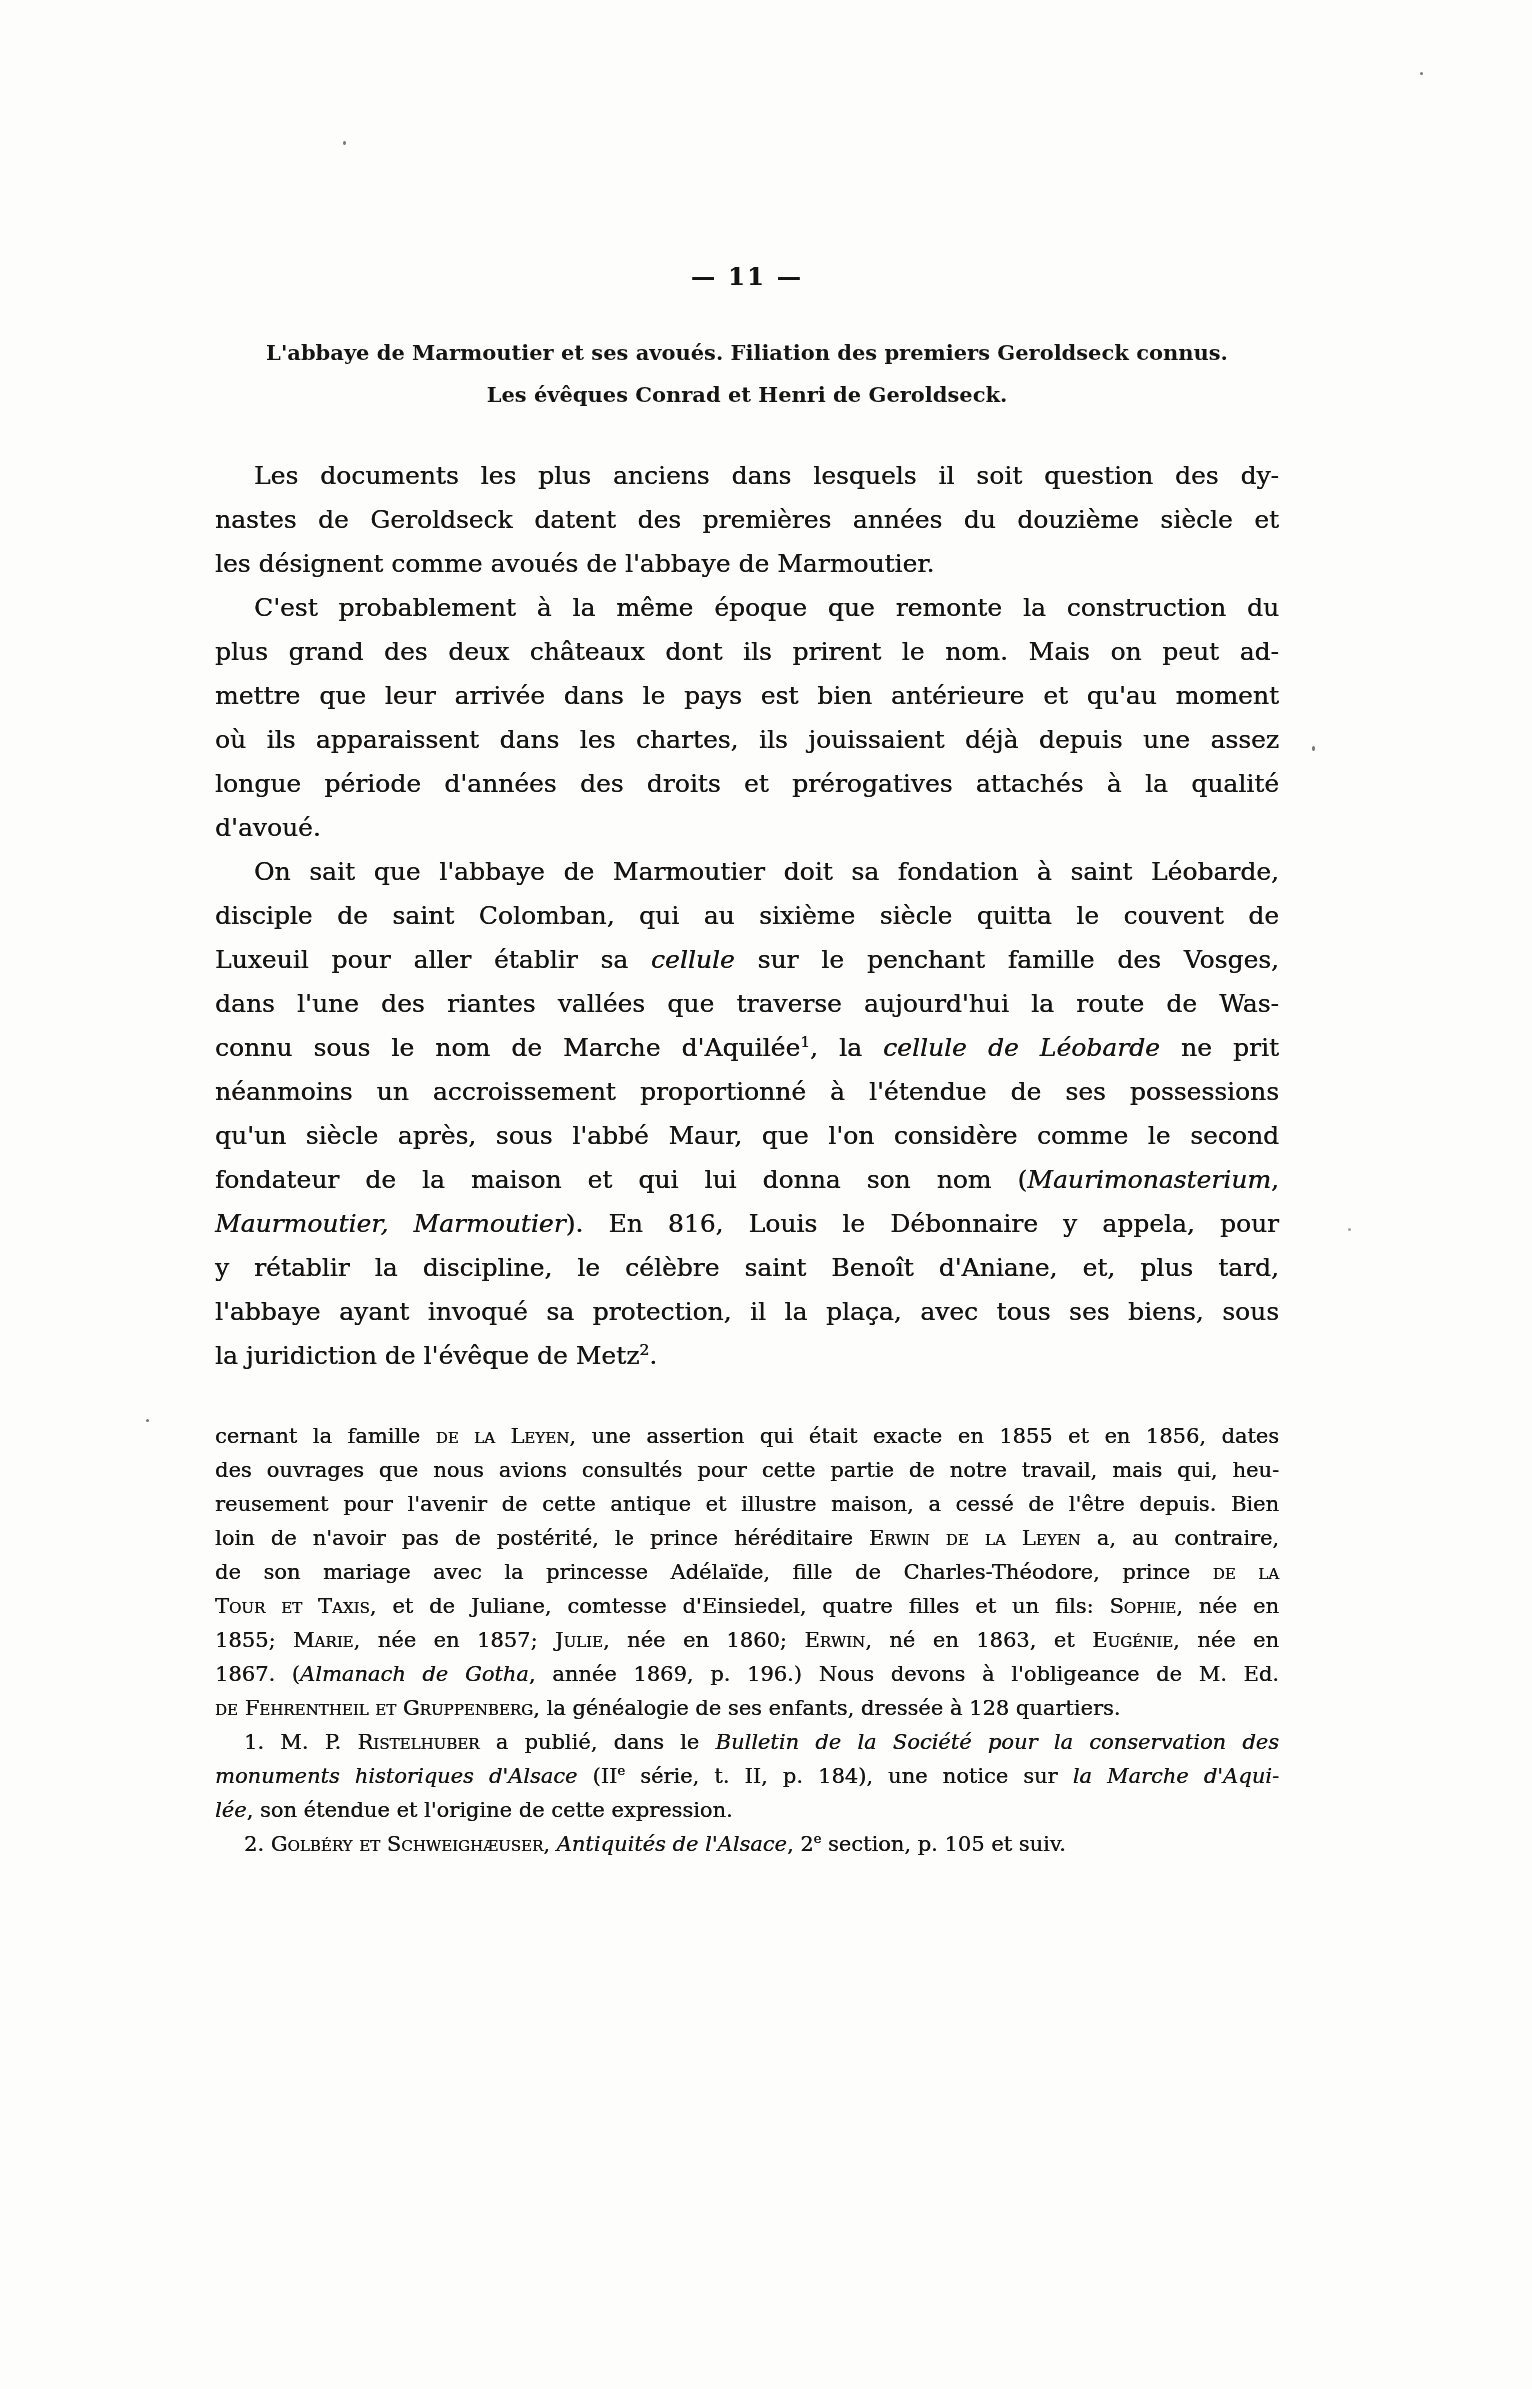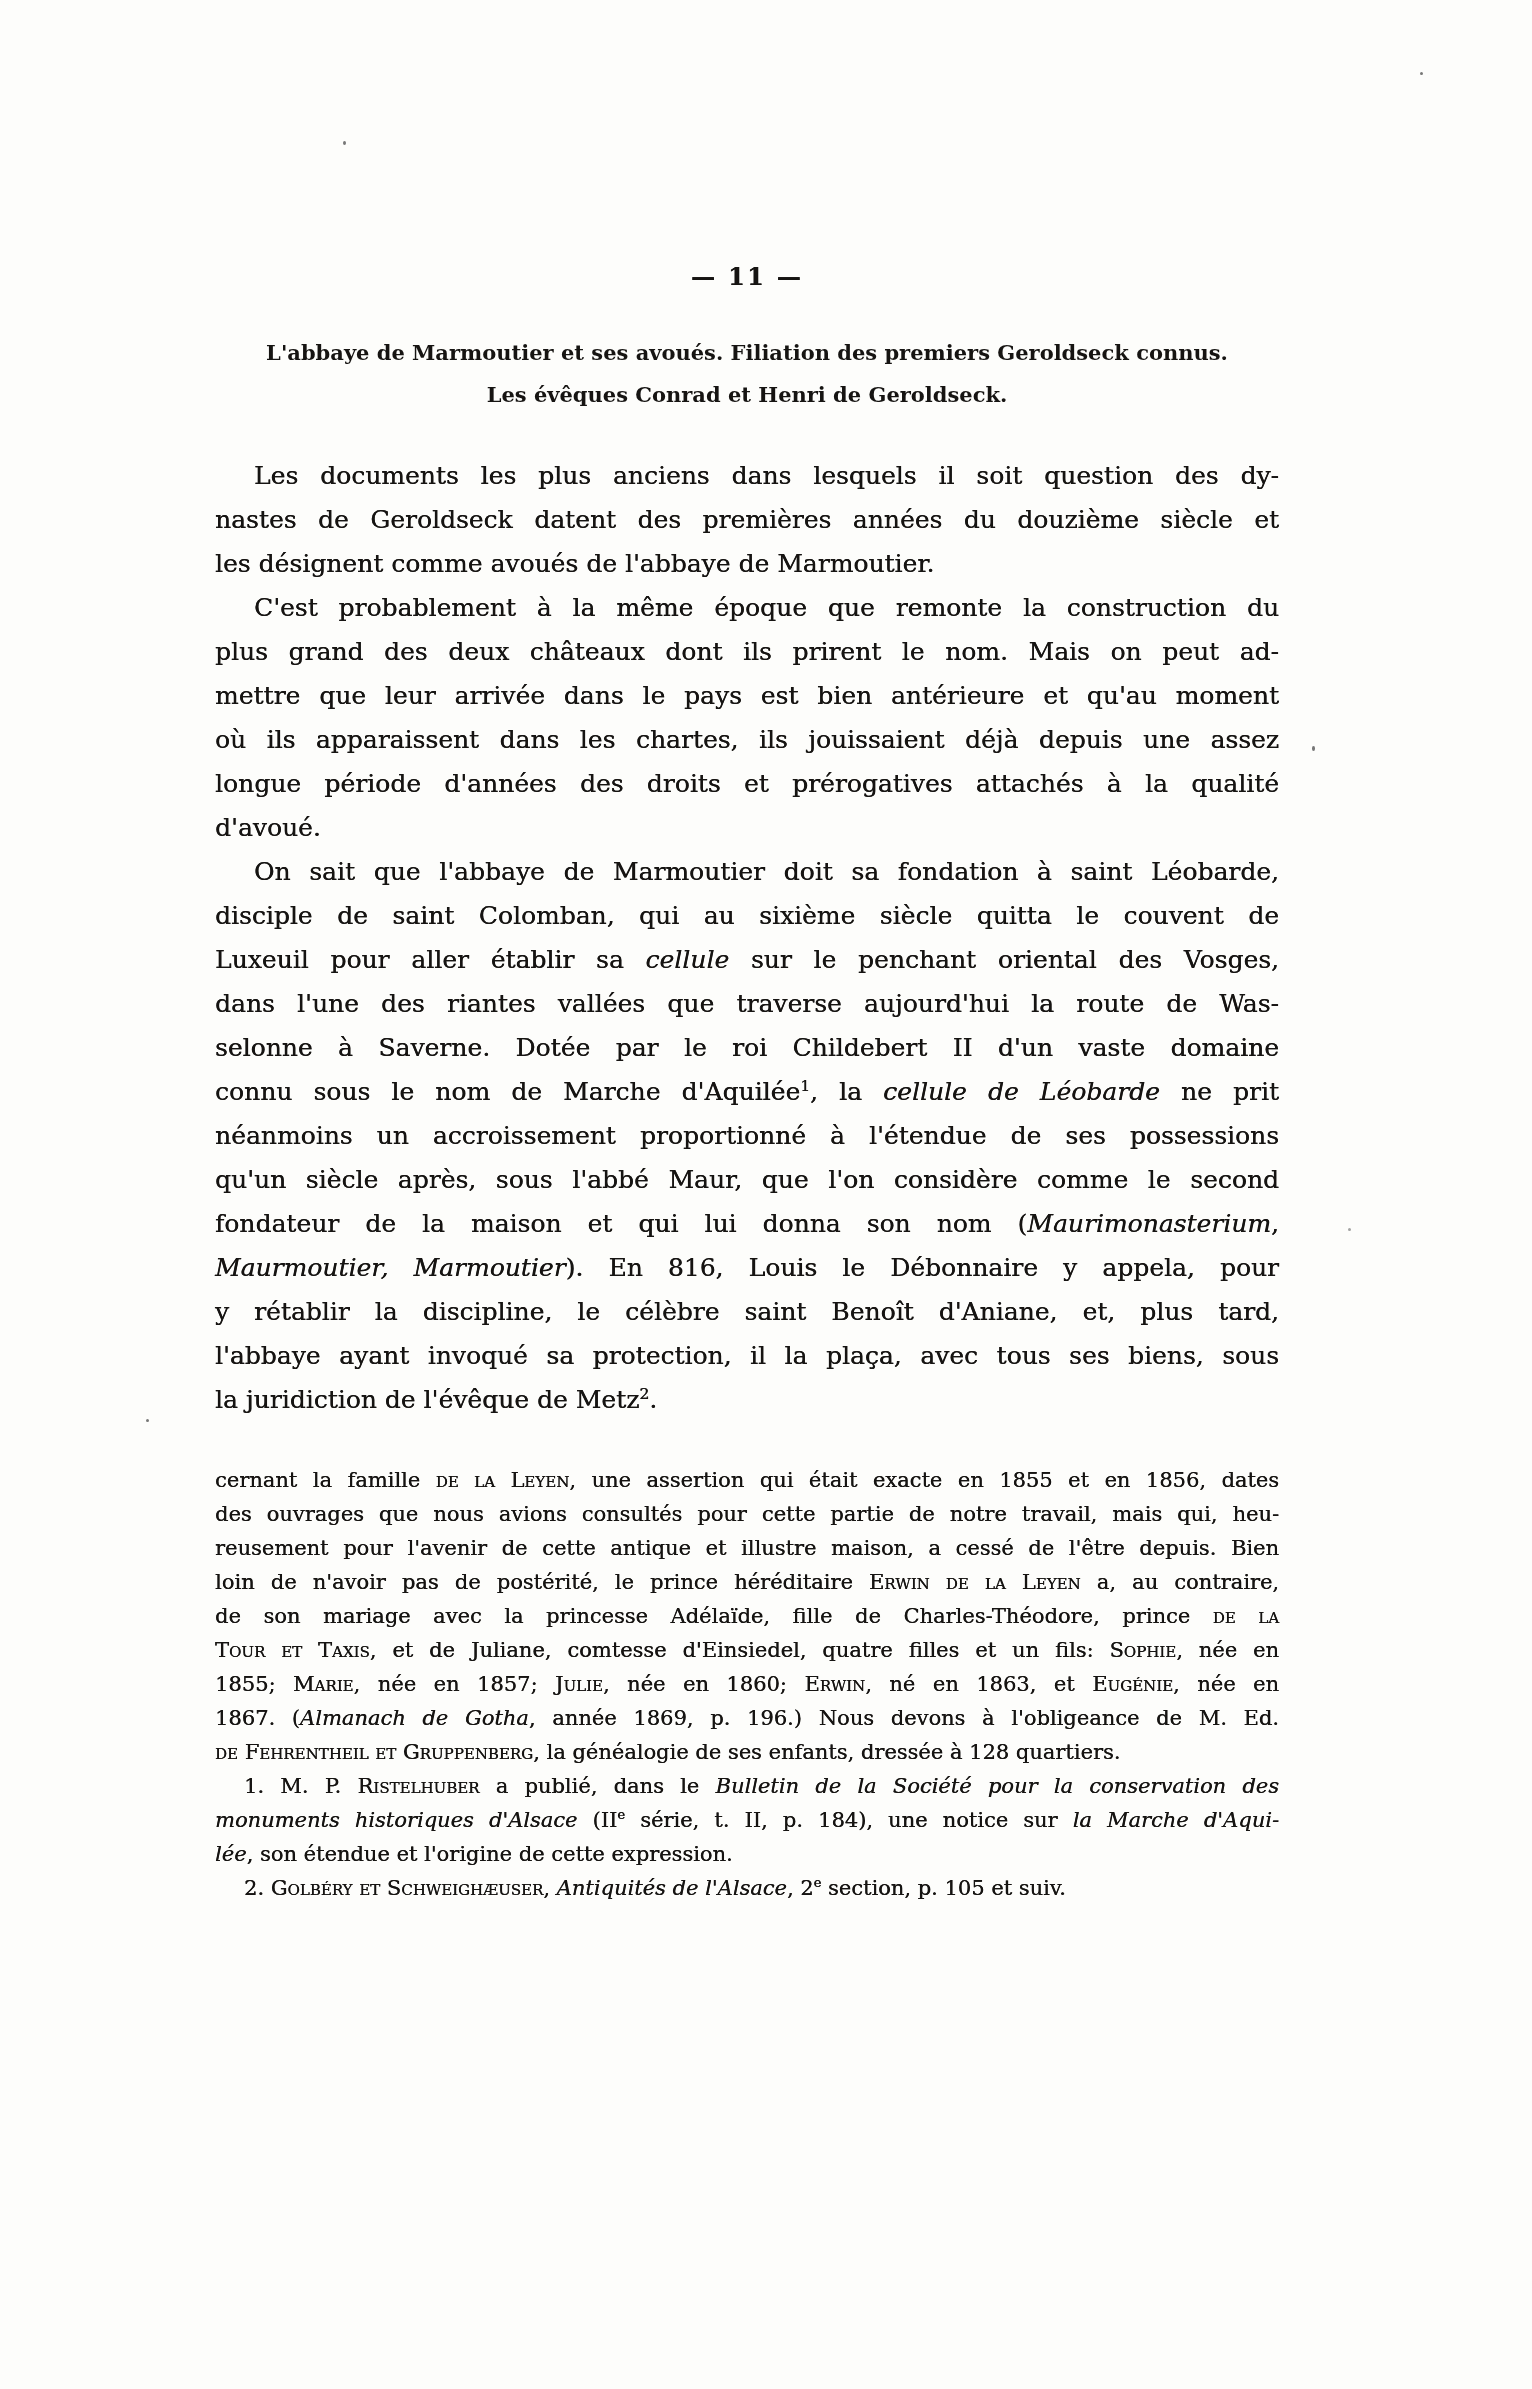--- a/index.html
+++ b/index.html
@@ -76,23 +76,22 @@
         <div class="tl jl"><span>nastes de Geroldseck datent des premières années du douzième siècle et</span></div>
         <div class="tl ll"><span>les désignent comme avoués de l'abbaye de Marmoutier.</span></div>
         <div class="tl jl ind"><span>C'est probablement à la même époque que remonte la  construction du</span></div>
         <div class="tl jl"><span>plus grand des deux châteaux dont ils prirent le nom. Mais on peut ad-</span></div>
         <div class="tl jl"><span>mettre que leur arrivée dans le pays est bien antérieure et qu'au moment</span></div>
         <div class="tl jl"><span>où ils apparaissent dans les chartes, ils jouissaient déjà depuis une assez</span></div>
         <div class="tl jl"><span>longue période d'années des droits et prérogatives attachés à la qualité</span></div>
         <div class="tl ll"><span>d'avoué.</span></div>
         <div class="tl jl ind"><span>On sait que l'abbaye de Marmoutier doit sa fondation à saint Léobarde,</span></div>
         <div class="tl jl"><span>disciple de saint Colomban, qui au sixième siècle quitta le couvent de</span></div>
-        <div class="tl jl"><span>Luxeuil pour aller établir sa </span><span class="i">cellule</span><span> sur le penchant oriental des Vosges,</span></div>
+        <div class="tl jl"><span>Luxeuil pour aller établir sa </span><span class="i">cellule</span><span> sur le penchant famille des Vosges,</span></div>
         <div class="tl jl"><span>dans l'une des riantes vallées que traverse aujourd'hui la route de Was-</span></div>
-        <div class="tl jl"><span>selonne à Saverne. Dotée par le roi Childebert II d'un vaste domaine</span></div>
         <div class="tl jl"><span>connu sous le nom de Marche d'Aquilée</span><sup>1</sup><span>, la </span><span class="i">cellule de Léobarde</span><span> ne prit</span></div>
         <div class="tl jl"><span>néanmoins un accroissement proportionné à l'étendue de ses possessions</span></div>
         <div class="tl jl"><span>qu'un siècle après, sous l'abbé Maur, que l'on considère comme le second</span></div>
         <div class="tl jl"><span>fondateur de la maison et qui lui donna son nom (</span><span class="i">Maurimonasterium</span><span>,</span></div>
         <div class="tl jl"><span class="i">Maurmoutier, Marmoutier</span><span>). En 816, Louis le Débonnaire y appela, pour</span></div>
         <div class="tl jl"><span>y rétablir la discipline, le célèbre saint Benoît d'Aniane, et, plus tard,</span></div>
         <div class="tl jl"><span>l'abbaye ayant invoqué sa protection, il la plaça, avec tous ses biens, sous</span></div>
         <div class="tl ll"><span>la juridiction de l'évêque de Metz</span><sup>2</sup><span>.</span></div>
       </div>
     <div class="fnotes">

